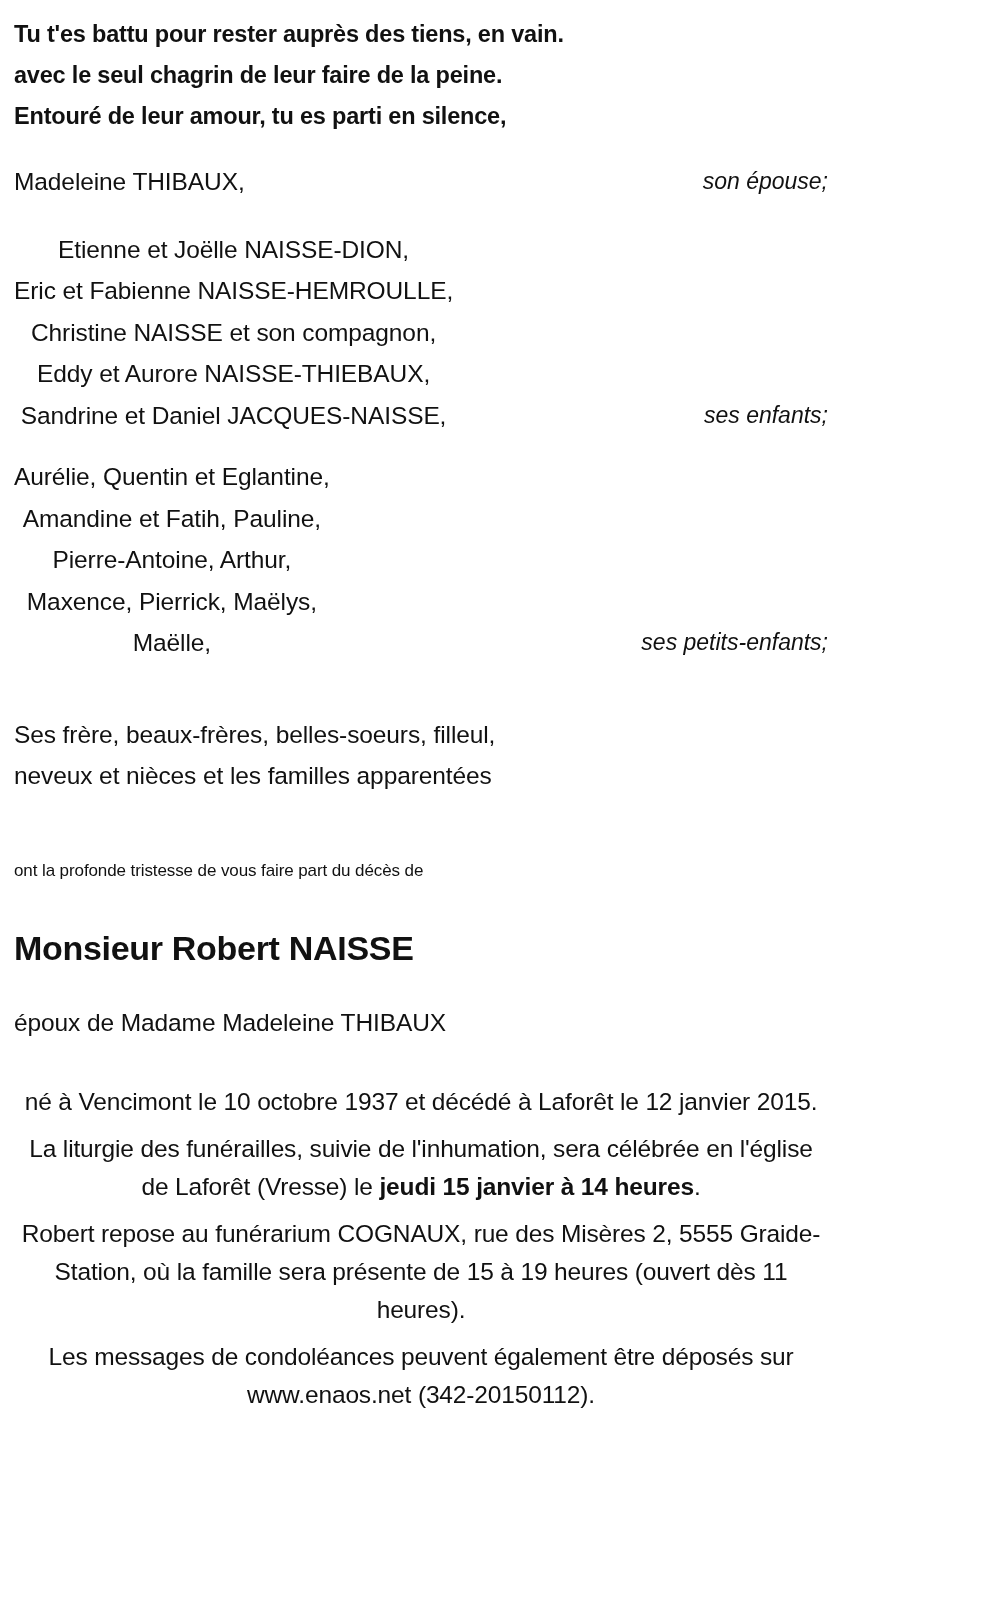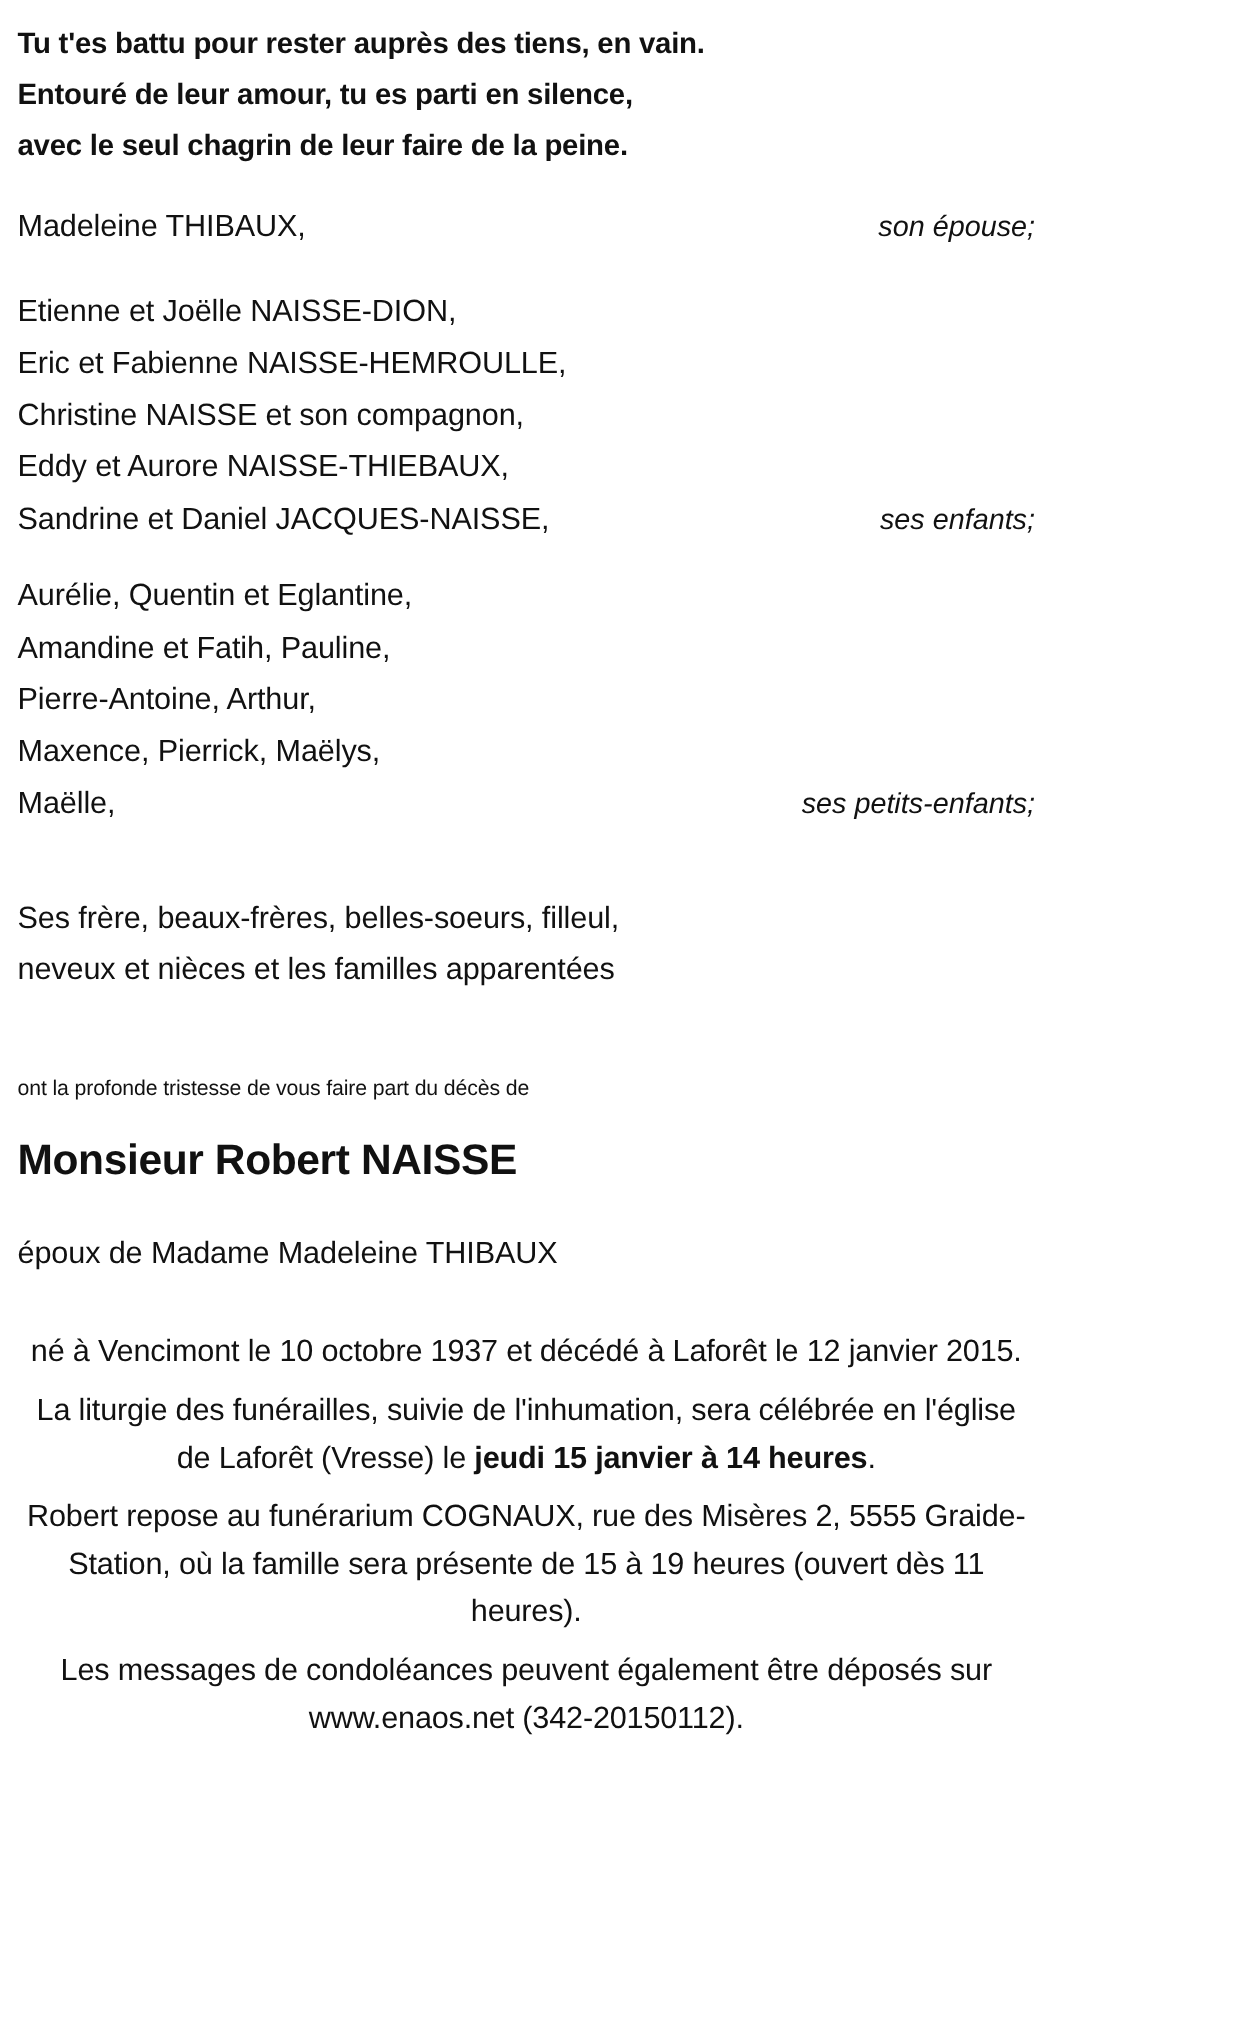--- a/index.html
+++ b/index.html
@@ -44,20 +44,21 @@
     align-items: flex-start;
     justify-content: space-between;
     gap: 20px;
   }
   .fam-names {
     flex: 0 1 auto;
     font-size: 24.5px;
     line-height: 41.5px;
     letter-spacing: -0.1px;
     white-space: pre-wrap;
+    text-align: center;
   }
   .fam-role {
     flex: 0 0 auto;
     font-style: italic;
     font-size: 23px;
     line-height: 41.5px;
     text-align: right;
     align-self: flex-end;
     max-width: 300px;
     white-space: pre-wrap;
@@ -81,21 +82,21 @@
   }
 
   
   .announce {
     margin-top: 54px;
     font-size: 17px;
     line-height: 40px;
     letter-spacing: -0.1px;
   }
   .deceased-name {
-    margin-top: 16px;
+    margin-top: 36px;
     font-weight: bold;
     font-size: 34px;
     line-height: 42px;
     letter-spacing: -0.3px;
   }
   .spouse-of {
     margin-top: 34px;
     font-size: 24.5px;
     line-height: 40px;
     letter-spacing: -0.1px;
@@ -115,22 +116,22 @@
   .details p:last-child { margin-bottom: 0; }
   .details b { font-weight: bold; }
 </style>
 </head>
 <body>
 
 <div class="page">
 
   <div class="poem">
     <span class="line">Tu t'es battu pour rester auprès des tiens, en vain.</span>
+    <span class="line">avec le seul chagrin de leur faire de la peine.</span>
     <span class="line">Entouré de leur amour, tu es parti en silence,</span>
-    <span class="line">avec le seul chagrin de leur faire de la peine.</span>
   </div>
 
   <div class="family">
 
     <div class="fam-group">
       <div class="fam-names">Madeleine THIBAUX,</div>
       <div class="fam-role role-epouse">son épouse;</div>
     </div>
 
     <div class="group-spacer"></div>

